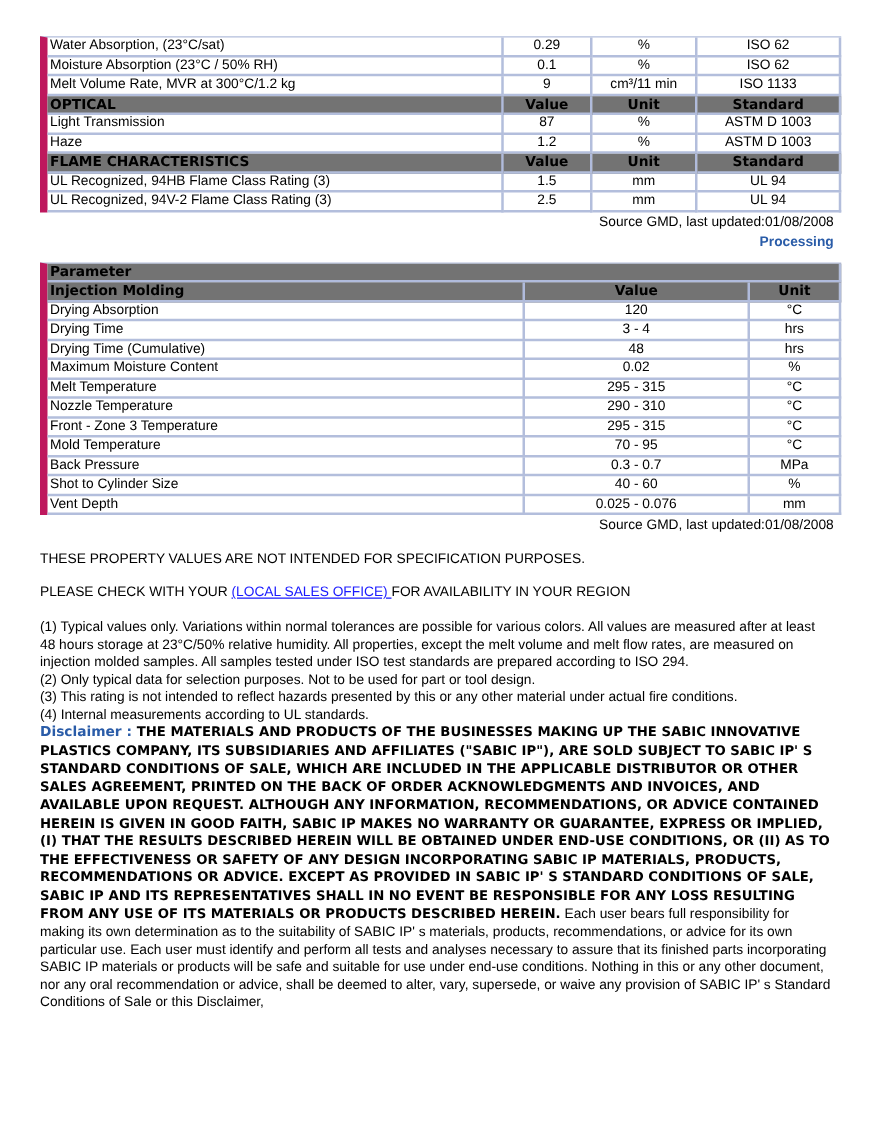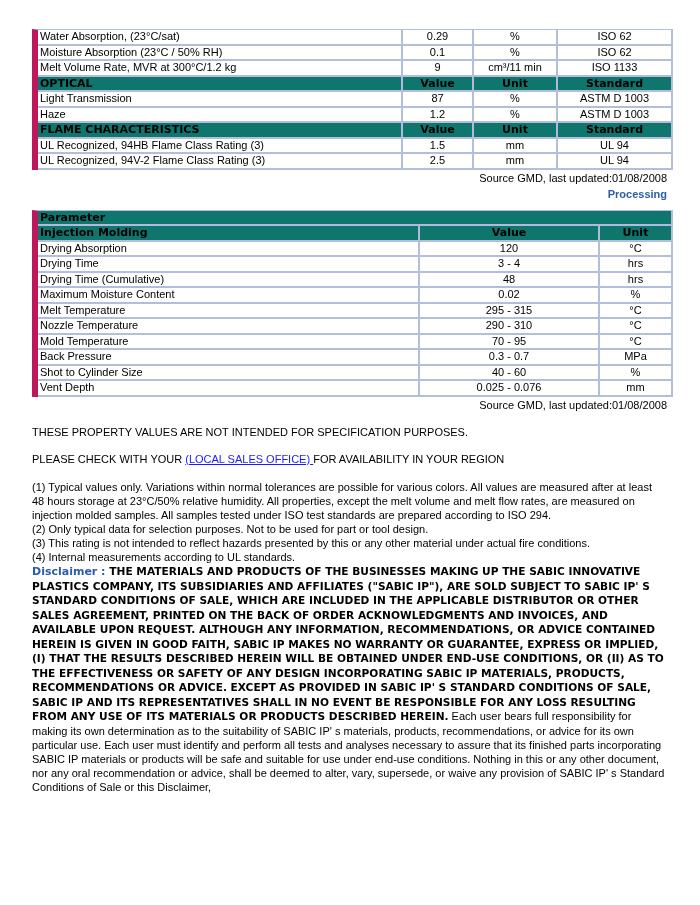--- a/index.html
+++ b/index.html
@@ -4,21 +4,21 @@
 <style>
   html, body { margin: 0; padding: 0; background: #ffffff; }
   body { width: 700px; height: 905px; overflow: hidden; position: relative;
          font-family: "Liberation Sans", sans-serif; font-size: 11px; color: #000; }
   .wrap { position: absolute; left: 32px; top: 29px; width: 635px; }
   table.grid { border-collapse: separate; border-spacing: 0; width: 635px; table-layout: fixed;
                border-left: 6px solid #be185d; border-top: 1px solid #b3bedc; }
   table.grid td { border-right: 2px solid #b3bedc; border-bottom: 2px solid #b3bedc;
                   height: 13.5px; padding: 0 2px; line-height: 13px; white-space: nowrap; overflow: hidden; }
   table.grid td.c { text-align: center; }
-  table.grid tr.hdr td { background: #0f766e; font-family: "DejaVu Sans", sans-serif; font-weight: bold;
+  table.grid tr.hdr td { background: #737373; font-family: "DejaVu Sans", sans-serif; font-weight: bold;
                          font-size: 11px; border-right-color: #b0bbdc; margin-top: 32px; }
   table.grid tr.hdr td:last-child { border-right-color: #b3bedc; }
   .source { text-align: right; height: 16px; line-height: 15px; font-size: 11px; margin-top: 1px; }
   .section-title { color: #2a5ca8; font-family: Liberation Sans, sans-serif; font-weight: bold; font-size: 11px;
                    margin-top: 1px; height: 22px; text-align: right; }
   .para { font-size: 11px; line-height: 14px; }
   .link { color: #1a1aff; text-decoration: underline; }
   .disc { font-size: 11px; line-height: 14px; }
   .disc-title { color: #2a5ca8; font-family: "DejaVu Sans", sans-serif; font-weight: bold; }
   .disc-bold { font-family: "DejaVu Sans", sans-serif; font-weight: bold; font-size: 10.6px; line-height: 14.5px; }
@@ -135,20 +135,25 @@
           <td>Melt Temperature</td>
           <td class="c">295 - 315</td>
           <td class="c">°C</td>
         </tr>
         <tr>
           <td>Nozzle Temperature</td>
           <td class="c">290 - 310</td>
           <td class="c">°C</td>
         </tr>
         <tr>
+          <td>Front - Zone 3 Temperature</td>
+          <td class="c">295 - 315</td>
+          <td class="c">°C</td>
+        </tr>
+        <tr>
           <td>Mold Temperature</td>
           <td class="c">70 - 95</td>
           <td class="c">°C</td>
         </tr>
         <tr>
           <td>Back Pressure</td>
           <td class="c">0.3 - 0.7</td>
           <td class="c">MPa</td>
         </tr>
         <tr>

